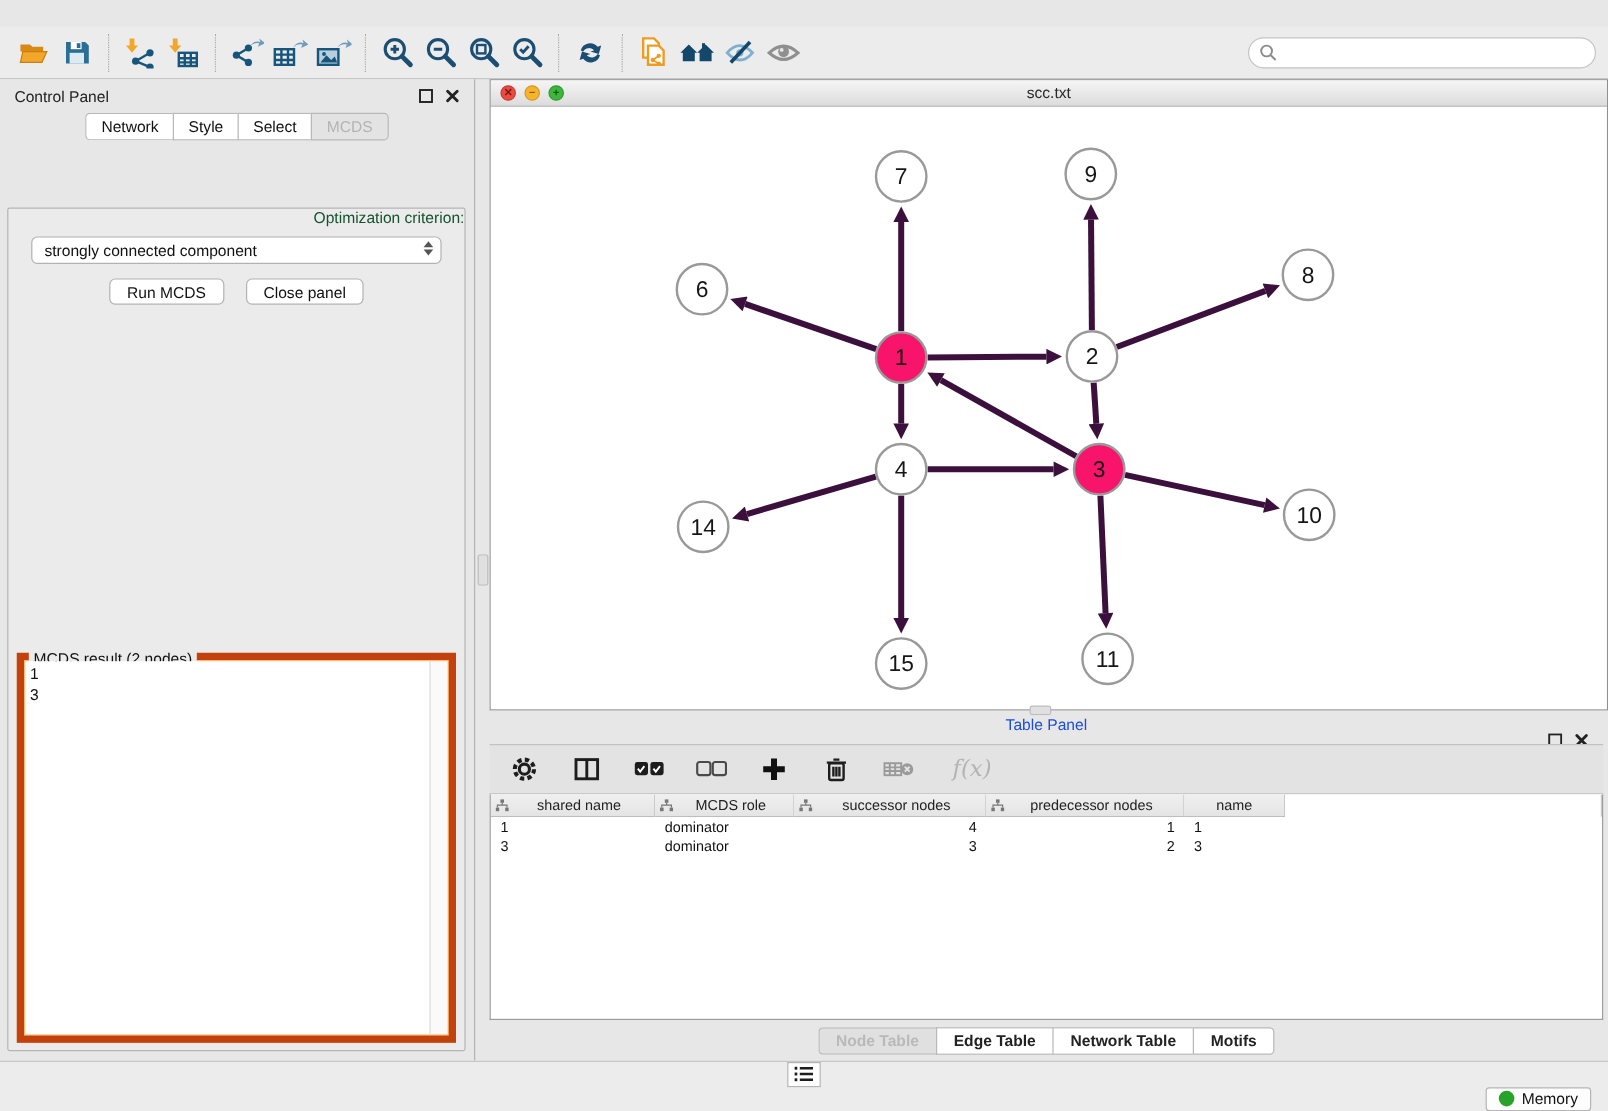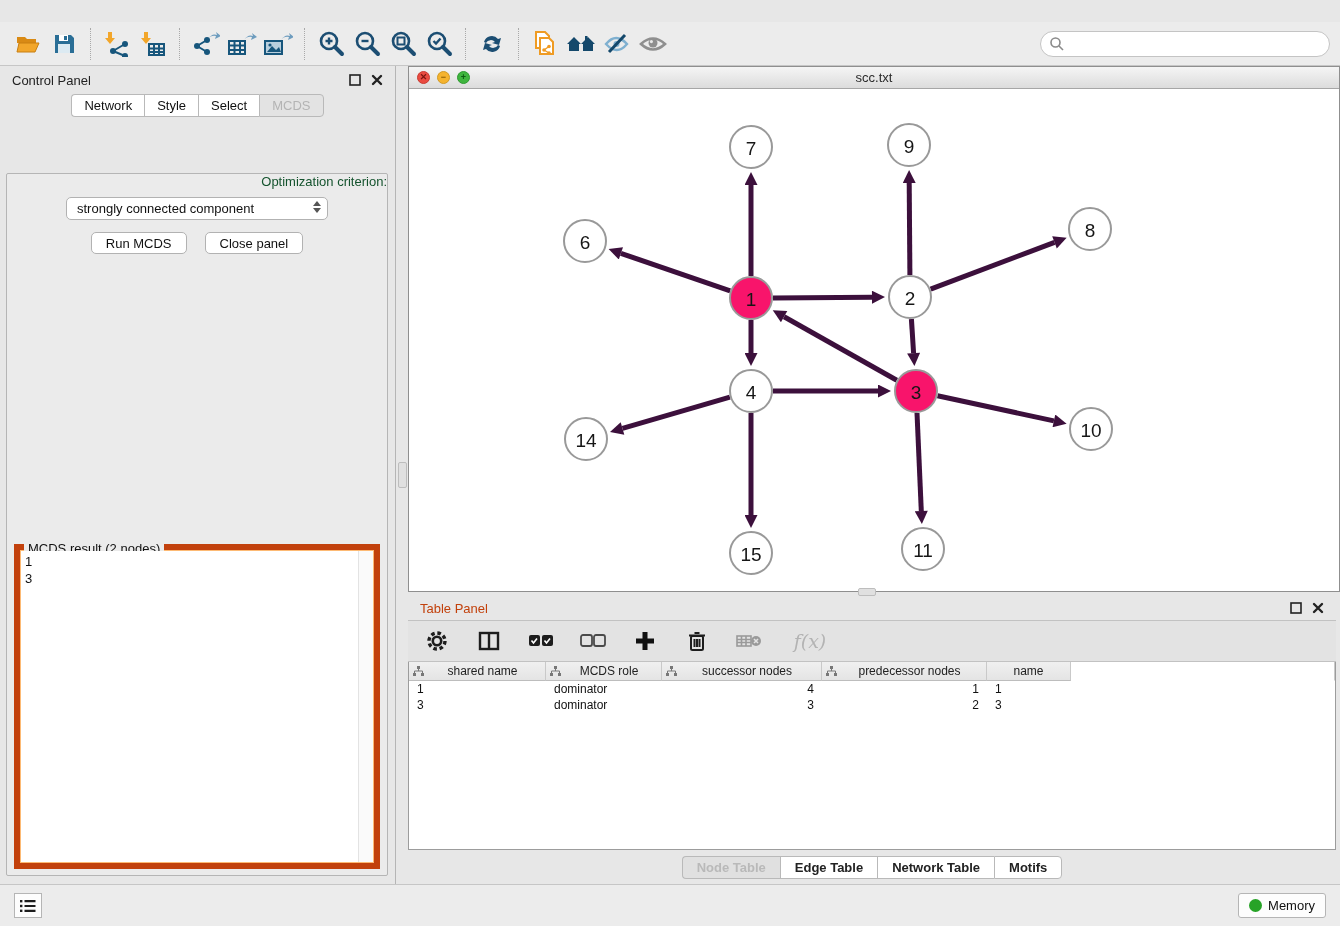--- a/index.html
+++ b/index.html
@@ -30,21 +30,21 @@
     border-right:1px solid #b5b5b5; }
   .panel-header { height:28px; display:flex; align-items:center; padding:0 12px; font-size:13px; color:#222; }
   .panel-header .hdr-icons { margin-left:auto; display:flex; gap:10px; align-items:center; }
   .tabs-row { display:flex; justify-content:center; position:relative; z-index:2; }
   .tab { font-size:13px; padding:3px 12px; background:#fff; border:1px solid #b9b9b9; border-right:none; color:#111; cursor:pointer; }
   .tab:first-child { border-radius:4px 0 0 4px; }
   .tab:last-child { border-right:1px solid #b9b9b9; border-radius:0 4px 4px 0; }
   .tab.disabled-active { background:#e3e3e3; color:#b4b4b4; }
   .panel-box { position:absolute; left:6px; right:7px; top:107px; bottom:8px; border:1px solid #b5b5b5; border-radius:2px; background:#ebebeb; }
   .opt-label { text-align:right; font-size:13px; color:#14532d; }
-  .dropdown { position:relative; margin:8px auto 0 auto; width:262px; height:23px; background:#fff; border:1px solid #b2b2b2;
+  .dropdown { position:relative; margin:8px auto 0 auto; width:342px; height:23px; background:#fff; border:1px solid #b2b2b2;
     border-radius:5px; display:flex; align-items:center; font-size:13px; padding-left:10px; color:#111; cursor:pointer; }
   .dd-stepper { position:absolute; right:6px; top:3px; display:flex; flex-direction:column; gap:2px; }
   .dd-stepper span { width:0; height:0; border-left:4px solid transparent; border-right:4px solid transparent; }
   .dd-up { border-bottom:5px solid #555; }
   .dd-down { border-top:5px solid #555; }
   .btn-row { display:flex; justify-content:center; gap:18px; margin-top:12px; }
   .push-btn { font-size:13px; font-family:"Liberation Sans",sans-serif; padding:2px 14px; height:22px; background:#fff;
     border:1px solid #b2b2b2; border-radius:5px; color:#111; cursor:pointer; }
   .result-box { position:absolute; left:7px; right:7px; top:370px; bottom:6px; border:6px solid #c2410c; background:#fdba74; }
   .result-legend { position:absolute; top:-9px; left:4px; background:#ebebeb; padding:0 4px; font-size:13px; color:#111; }
@@ -63,21 +63,21 @@
   .mac.yellow { background:#f5b32e; border:1px solid #d29a24; color:#8a5d05; }
   .mac.green { background:#3fb53e; border:1px solid #2f9a31; color:#0d5c12; }
   .net-canvas { position:relative; width:930px; height:502px; background:#fff; overflow:hidden; }
 
   
   .v-grip { position:absolute; left:398px; top:462px; width:9px; height:26px; background:#e0e0e0; border:1px solid #bdbdbd; border-radius:2px; }
   .h-grip { position:absolute; left:858px; top:588px; width:18px; height:8px; background:#e0e0e0; border:1px solid #bdbdbd; border-radius:2px; }
 
   
   .table-panel { position:absolute; left:408px; top:596px; width:928px; height:288px; background:#e7e7e7; display:flex; flex-direction:column; }
-  .tp-header { height:24px; display:flex; align-items:center; padding:0 12px; font-size:13px; color:#c2410c; }
+  .tp-header { height:24px; display:flex; align-items:center; padding:0 12px; font-size:13px; color:#1d4ed8;flex-direction:column; }
   .tp-header .hdr-icons { margin-left:auto; display:flex; gap:10px; align-items:center; }
   .tp-toolbar { height:42px; background:#e3e3e3; border:1px solid #c2c2c2; border-left:none; border-right:none;
     display:flex; align-items:center; gap:18px; padding:0 12px; }
   .tp-tool { width:34px; height:32px; display:flex; align-items:center; justify-content:center; background:none; border:none; cursor:pointer; }
   .fx-label { font-family:"DejaVu Serif", serif; font-style:italic; font-size:19px; color:#b3b3b3; }
   .table-wrap { flex:1 1 auto; background:#fff; border:1px solid #9c9c9c; border-top:none; overflow:hidden; }
   .tbl-grid { display:grid; grid-template-columns:137px 116px 160px 165px 84px 1fr; }
   .tbl-head-cell { height:19px; background:linear-gradient(#f0f0f0,#e4e4e4); border-right:1px solid #c9c9c9; border-bottom:1px solid #bdbdbd;
     display:flex; align-items:center; font-size:12px; color:#222; padding:0 4px; }
   .tbl-head-cell .col-label { flex:1; text-align:center; }
@@ -85,21 +85,21 @@
   .tbl-cell { height:16px; font-size:12px; display:flex; align-items:center; padding:0 8px; color:#111; background:#fff; }
   .tbl-cell.num { justify-content:flex-end; }
   .tp-bottom { height:34px; display:flex; align-items:center; justify-content:center; }
   .tp-tab { font-size:13px; font-weight:bold; padding:3px 14px; background:#fff; border:1px solid #b9b9b9; border-right:none; color:#222; cursor:pointer; }
   .tp-tab:first-child { border-radius:4px 0 0 4px; }
   .tp-tab:last-child { border-right:1px solid #b9b9b9; border-radius:0 4px 4px 0; }
   .tp-tab.disabled-active { background:#e0e0e0; color:#b9b9b9; }
 
   
   .statusbar { position:absolute; left:0; top:884px; width:1340px; height:42px; background:#ececec; border-top:1px solid #c6c6c6;
-    display:flex; align-items:center; padding:0 14px; }
+    display:flex; align-items:center; padding:0 14px;flex-direction:column; }
   .status-left-btn { width:28px; height:25px; background:#fdfdfd; border:1px solid #b5b5b5; display:flex; align-items:center; justify-content:center; cursor:pointer; }
   .memory-btn { margin-left:auto; height:25px; background:#fdfdfd; border:1px solid #b5b5b5; border-radius:3px;
     display:flex; align-items:center; gap:6px; padding:0 10px; font-size:13px; color:#111; cursor:pointer; }
   .mem-dot { width:13px; height:13px; border-radius:50%; background:#27a327; }
   svg { display:block; }
 </style>
 </head>
 <body>
 
 <div class="app">

